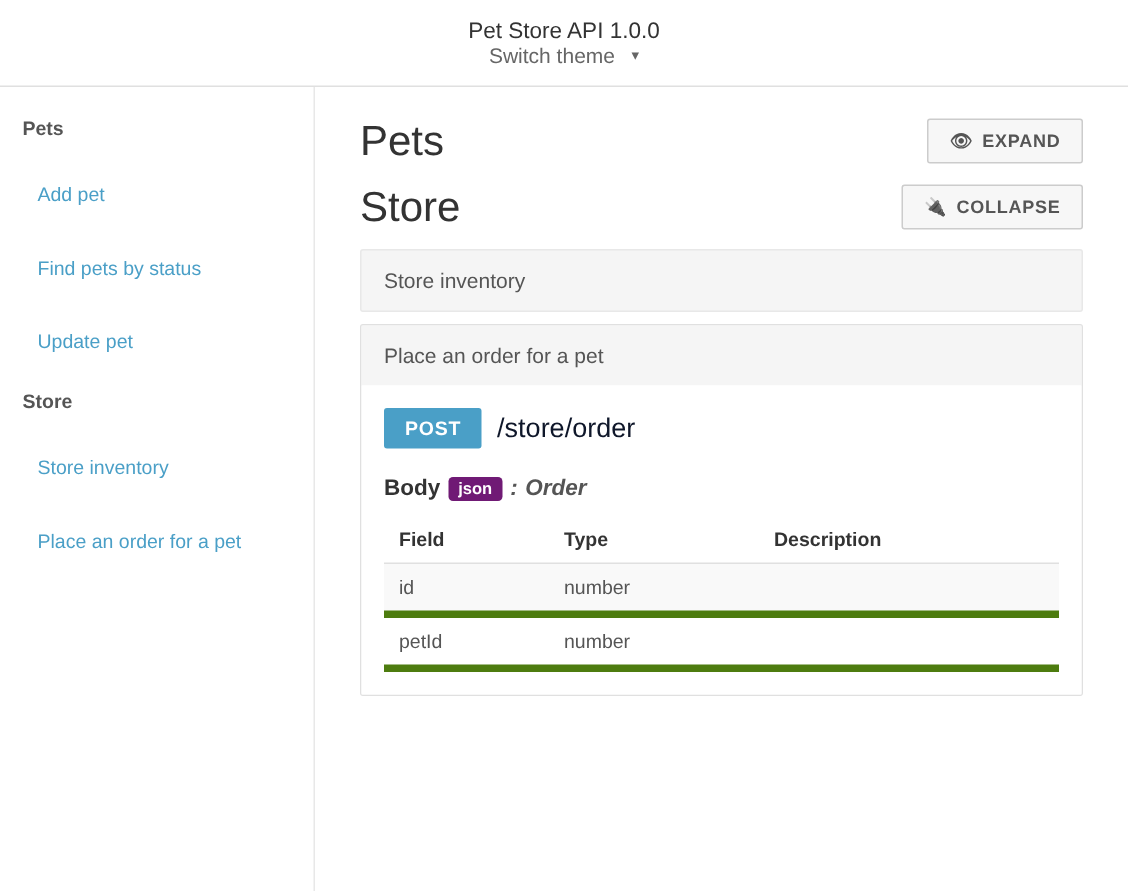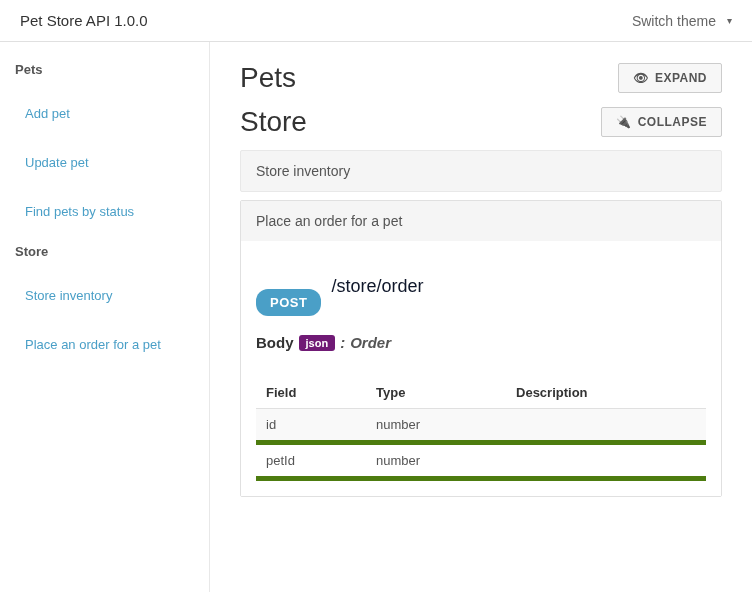--- a/index.html
+++ b/index.html
@@ -6,20 +6,21 @@
     body { font-family: Arial, sans-serif; font-size: 14px; background: #fff; color: #333; }
 
     
     .header {
       display: flex;
       align-items: center;
       justify-content: space-between;
       padding: 12px 20px;
       border-bottom: 1px solid #e0e0e0;
       background: #fff;
+      flex-direction: column;
     }
     .header-title {
       font-size: 15px;
       color: #333;
       font-weight: normal;
     }
     .switch-theme {
       display: flex;
       align-items: center;
       gap: 11px;
@@ -146,38 +147,37 @@
       align-items: center;
       gap: 10px;
       margin-bottom: 18px;
     }
     .method-badge {
       background: #4a9fc7;
       color: #fff;
       font-weight: bold;
       font-size: 13px;
       padding: 6px 14px;
-      border-radius: 12px;
+      border-radius: 2px;
       letter-spacing: 0.5px;
-      margin-top: 33px;
     }
     .method-path {
       font-size: 18px;
       color: #0f172a;
     }
 
     
     .body-section {
       margin-top: 5px;
     }
     .body-label {
       font-size: 15px;
       font-weight: bold;
       color: #333;
-      margin-bottom: 26px;
+      margin-bottom: 10px;
       display: flex;
       align-items: center;
       gap: 5px;
     }
     .json-badge {
       background: #701a75;
       color: #fff;
       font-size: 11px;
       font-weight: bold;
       padding: 2px 7px;
@@ -223,22 +223,22 @@
     <span>Switch theme</span>
     <span class="switch-theme-chevron">▾</span>
   </div>
 </div>
 
 <div class="layout">
 
   <div class="sidebar">
     <div class="sidebar-section-title">Pets</div>
     <a class="sidebar-link">Add pet</a>
+    <a class="sidebar-link">Find pets by status</a>
     <a class="sidebar-link">Update pet</a>
-    <a class="sidebar-link">Find pets by status</a>
 
     <div class="sidebar-section-title">Store</div>
     <a class="sidebar-link">Store inventory</a>
     <a class="sidebar-link">Place an order for a pet</a>
   </div>
 
   <div class="main">
 
     <div class="section-header">
       <h2 class="section-title">Pets</h2>

